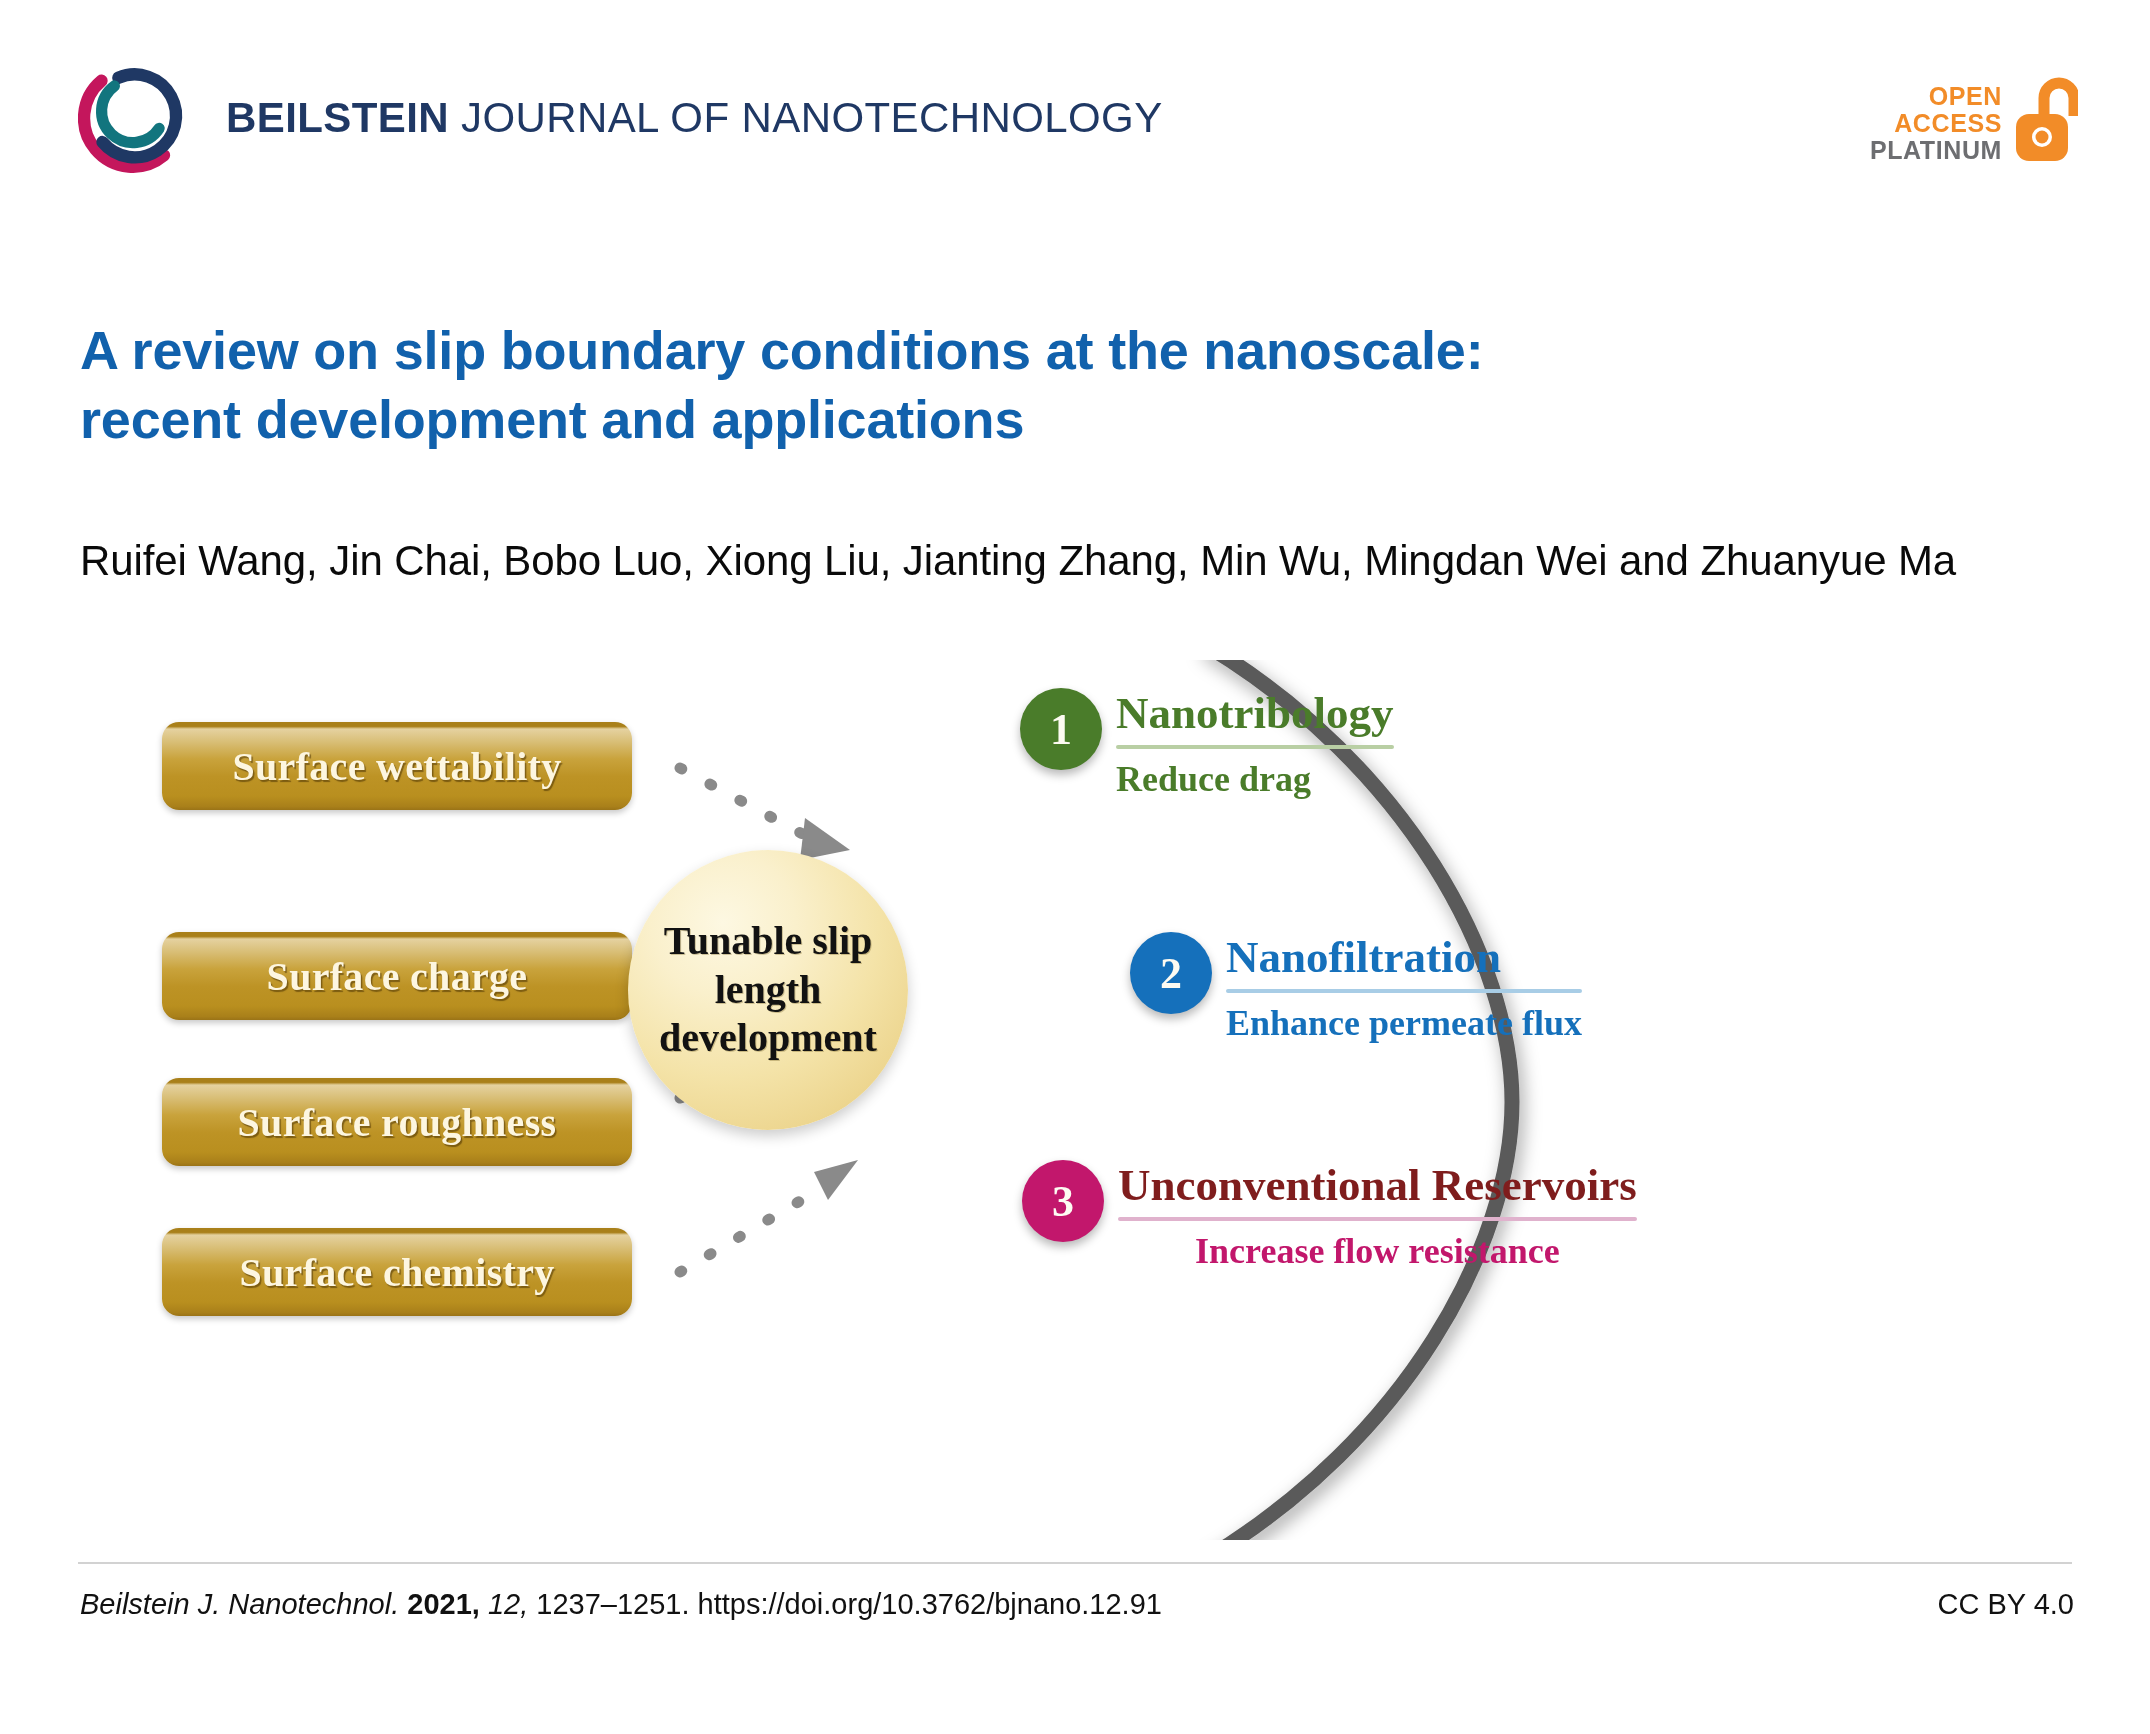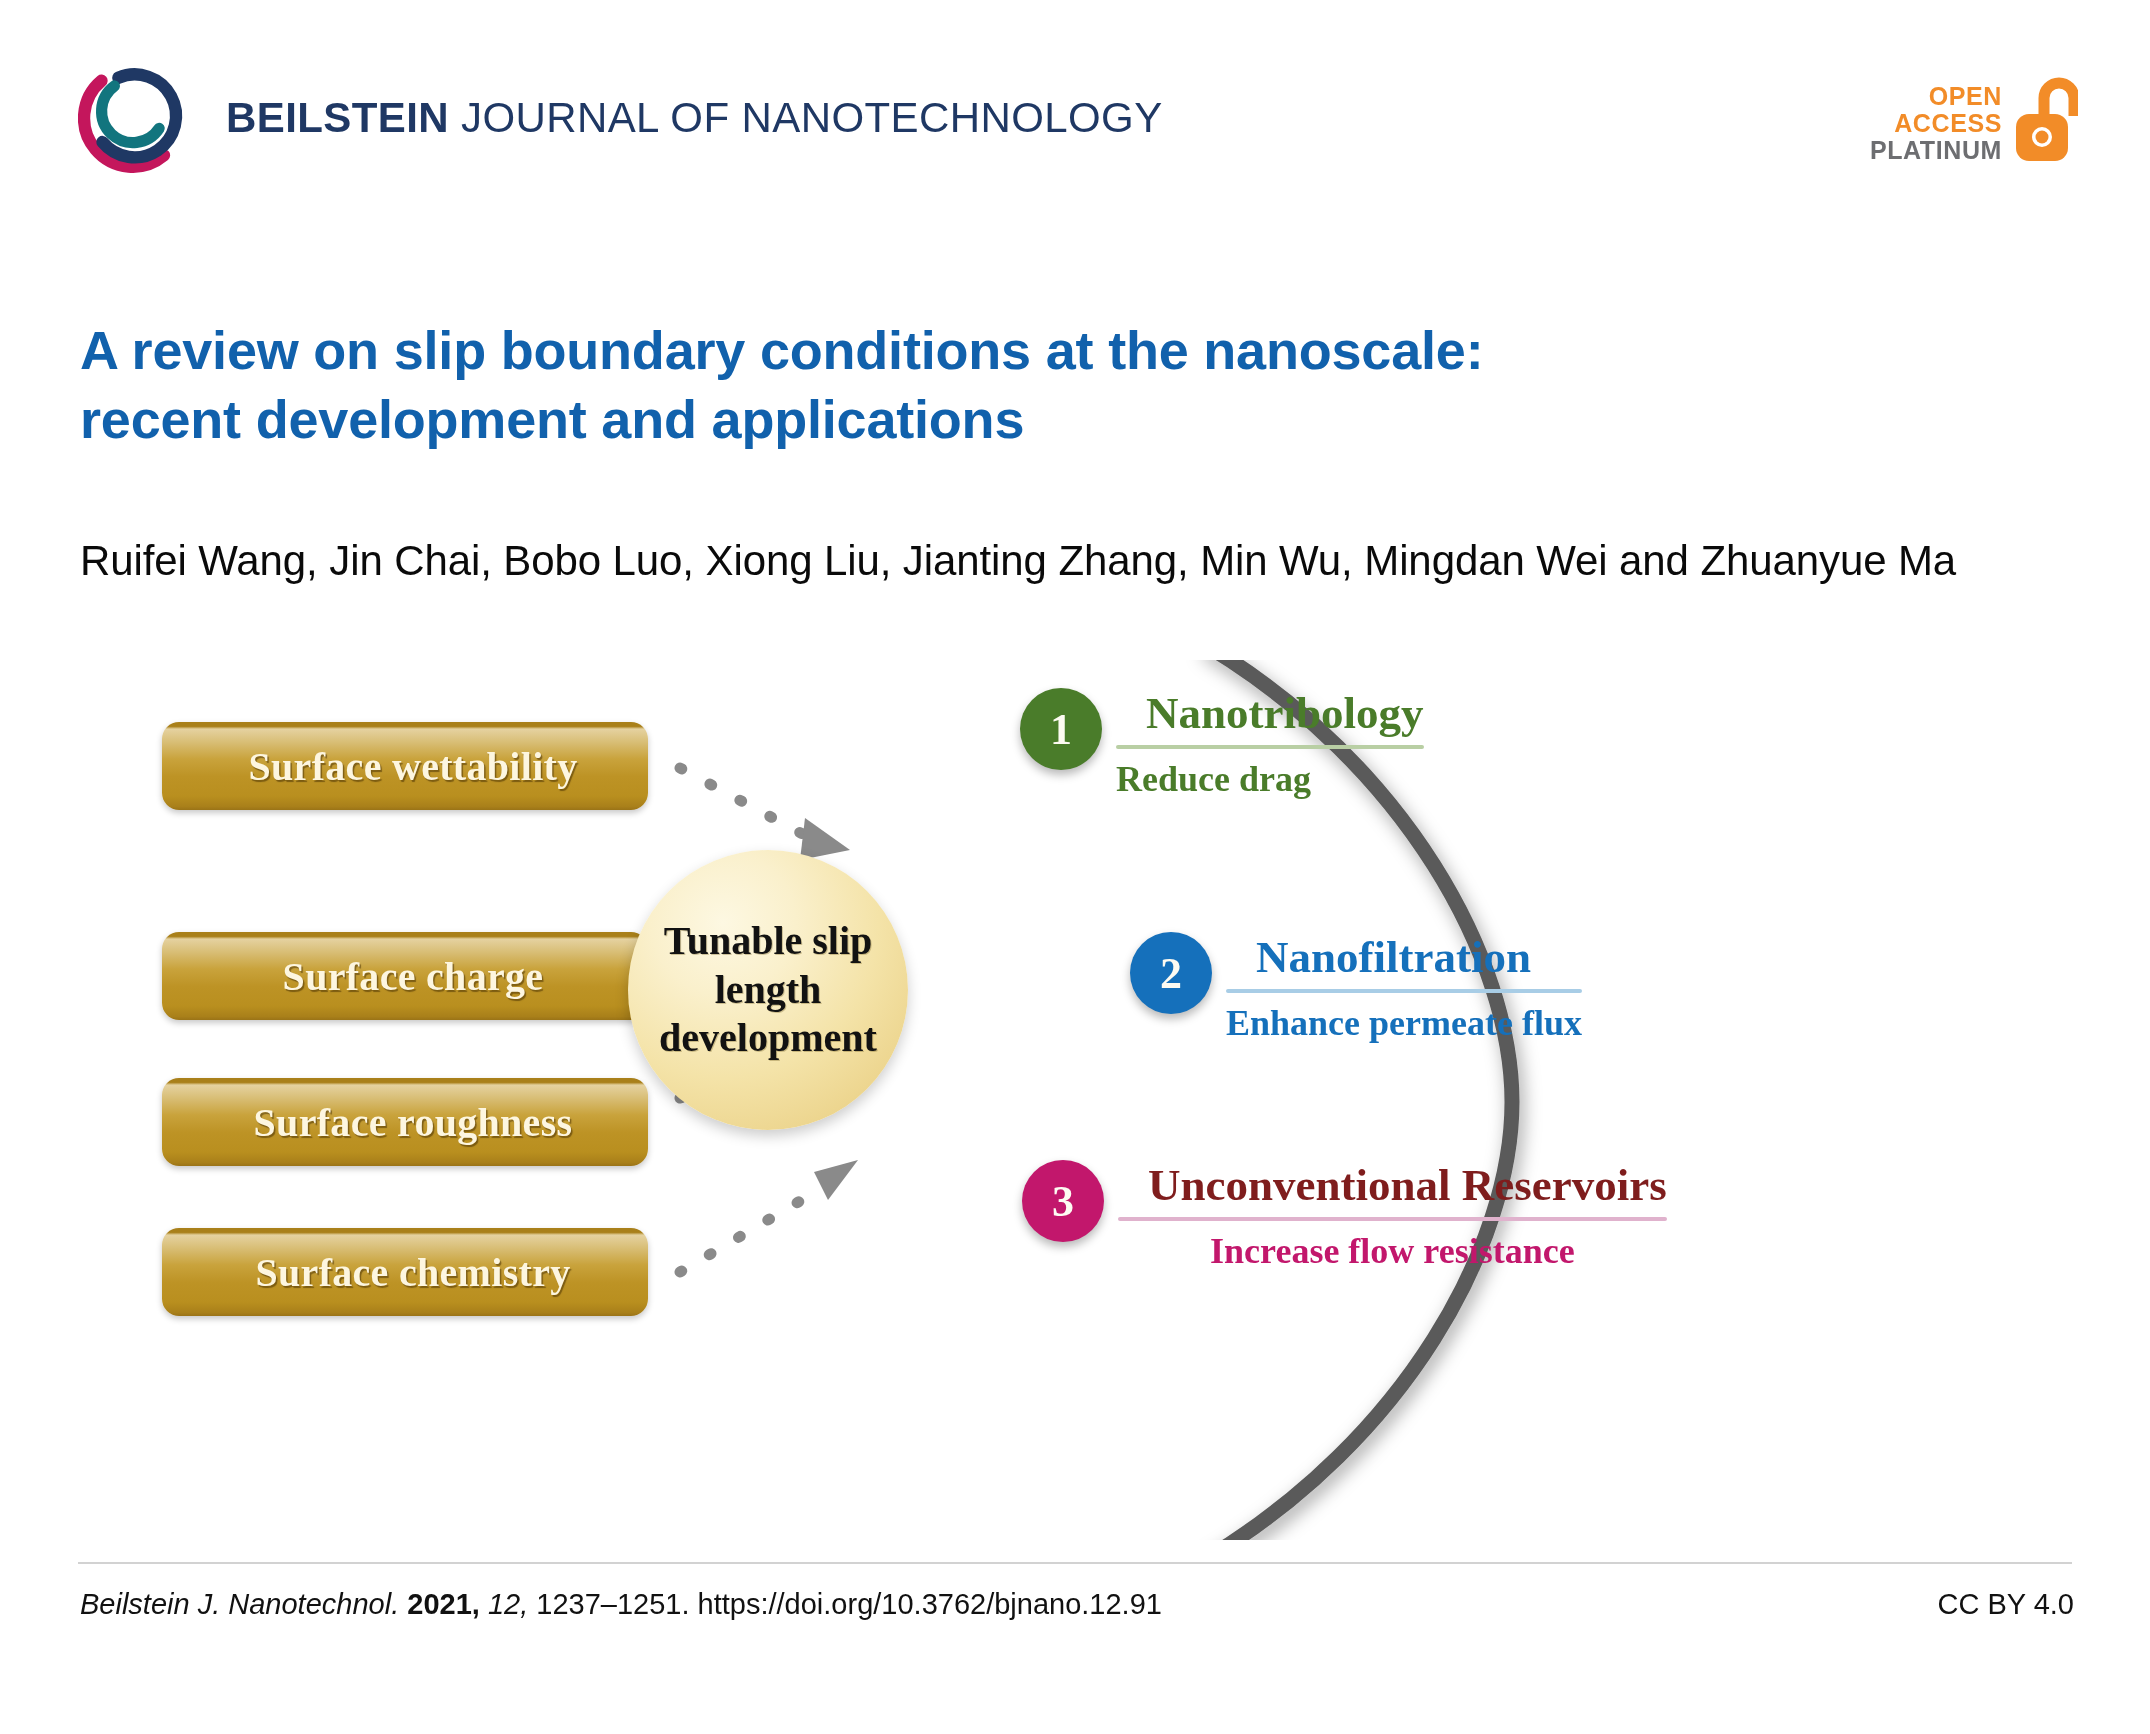--- a/index.html
+++ b/index.html
@@ -106,21 +106,20 @@
     border-radius: 17px;
     background: linear-gradient(to bottom,
         #a9801a 0%, #a9801a 5%,
         #e5d2a0 8%, #d9bf78 22%,
         #c9a33c 42%, #bd9325 62%,
         #b98f1f 84%, #a9801a 96%, #9a7317 100%);
     box-shadow: 0 3px 6px rgba(0,0,0,0.22);
     display: flex;
     align-items: center;
     justify-content: center;
-    padding-left: 16px;
   }
   .gold-chip-label {
     font-family: "Liberation Serif", serif;
     font-weight: bold;
     font-size: 40px;
     color: #fdf6e0;
     text-shadow: 1.5px 1.5px 1px rgba(70,45,0,0.55);
     letter-spacing: 0.3px;
     white-space: nowrap;
   }
@@ -180,21 +179,20 @@
     margin-left: 14px;
     padding-top: 2px;
   }
   .node-heading {
     font-family: "Liberation Serif", serif;
     font-weight: bold;
     font-size: 45px;
     line-height: 1.06;
     white-space: nowrap;
     padding-bottom: 7px;
-    margin-left: 30px;
   }
   .node-rule {
     height: 4px;
     border-radius: 2px;
     margin-bottom: 9px;
   }
   .node-sub {
     font-family: "Liberation Serif", serif;
     font-weight: bold;
     font-size: 36px;

